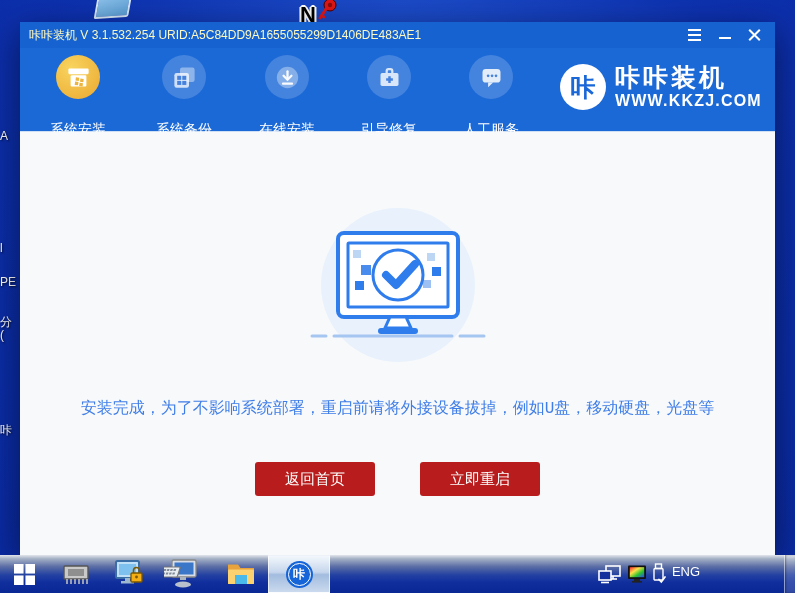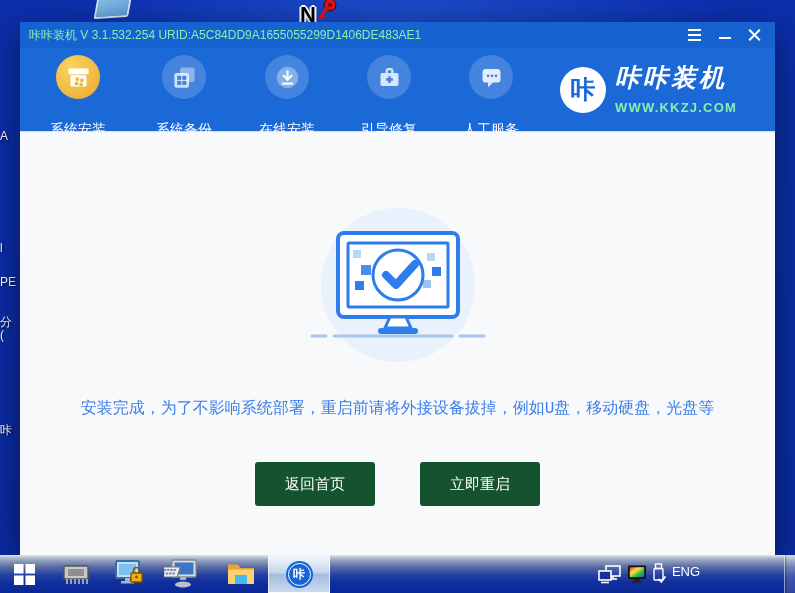--- a/index.html
+++ b/index.html
@@ -16,21 +16,21 @@
   .dicon-nkey { position:absolute; left:300px; top:-2px; width:46px; height:26px; }
   .nchar { font-weight:900; font-size:22px; color:#000;
     text-shadow:-2px 0 #fff,2px 0 #fff,0 -2px #fff,0 2px #fff,-1px -1px #fff,1px 1px #fff,-1px 1px #fff,1px -1px #fff; }
   .edge-label { position:absolute; left:0; color:#fff; font-size:12px; line-height:13px;
     width:14px; word-break:break-all; text-shadow:1px 1px 2px rgba(0,0,0,.7); }
   .el-0{top:130px;} .el-1{top:242px;} .el-2{top:276px; width:20px;} .el-3{top:316px;} .el-4{top:424px;}
 
   
   .window { position:absolute; left:20px; top:22px; width:755px; height:533px;
     box-shadow:0 10px 34px rgba(0,0,0,.5); background:#f8f9fa; }
-  .titlebar { position:relative; height:26px; background:#1562d0; color:#86efac;
+  .titlebar { position:relative; height:26px; background:#1562d0; color:#fef9c3;
     font-size:12px; display:flex; align-items:center; padding-left:9px; }
   .controls { position:absolute; right:13px; top:0; height:100%; display:flex; align-items:center; gap:15px; }
   .ctl { display:inline-flex; flex-direction:column; justify-content:center; align-items:center;
     width:15px; height:15px; cursor:pointer; }
   .menu-bars i { display:block; width:13px; height:2px; background:#fff; margin:1.5px 0; }
   .min-bar { width:12px; height:2px; background:#fff; margin-top:6px; }
   .close-x { position:relative; width:13px; height:13px; }
   .close-x::before,.close-x::after { content:""; position:absolute; left:-1px; top:5.5px;
     width:15px; height:2px; background:#fff; }
   .close-x::before{ transform:rotate(45deg);} .close-x::after{ transform:rotate(-45deg);}
@@ -41,32 +41,32 @@
   .ni-0{left:22px;} .ni-1{left:128px;} .ni-2{left:231px;} .ni-3{left:333px;} .ni-4{left:435px;}
   .nav-circle { width:44px; height:44px; border-radius:50%; margin:0 auto;
     background:rgba(255,255,255,.18); display:flex; align-items:center; justify-content:center; }
   .nav-circle svg { width:27px; height:27px; }
   .nav-item.active .nav-circle { background:radial-gradient(circle at 35% 30%, #f8d45e, #eeb33c 75%); }
   .nav-label { display:block; margin-top:22px; color:#fff; font-size:14px; }
 
   .logo { position:absolute; left:540px; top:16px; display:flex; align-items:center; gap:9px; }
   .logo-circle { width:46px; height:46px; border-radius:50%; background:#fff; color:#1a68d8;
     display:flex; align-items:center; justify-content:center; font-size:25px; font-weight:800; }
-  .logo-title { color:#fff; font-size:25px; font-weight:800; letter-spacing:3px; line-height:26px;font-style:italic; }
-  .logo-url { color:#86efac; font-size:13px; font-weight:700; letter-spacing:1.2px; margin-top:10px; }
+  .logo-title { color:#fff; font-size:25px; font-weight:800; letter-spacing:3px; line-height:26px; }
+  .logo-url { color:#ffffff; font-size:16px; font-weight:700; letter-spacing:1.2px; margin-top:2px; }
 
   
   .content { position:relative; height:422px; background:#f8f9fa;font-family:Liberation Mono, monospace; }
   .hero-circle { position:absolute; left:calc(50% - 77px); top:76px; width:154px; height:154px;
     border-radius:50%; background:#e8f1fc; }
   .hero-svg { position:absolute; left:calc(50% - 88px); top:97px; }
   .message { position:absolute; top:266px; width:100%; text-align:center;
     color:#3f7ee8; font-size:16px; }
   .btn-row { position:absolute; top:330px; width:100%; display:flex; justify-content:center; gap:45px; }
-  .btn { min-width:120px; height:44px; background:#14532d; color:#fff; border:none;
+  .btn { min-width:120px; height:34px; background:#b91c1c; color:#fff; border:none;
     border-radius:3px; font-size:15px; font-family:inherit; cursor:pointer; }
 
   
   .taskbar { position:absolute; left:0; bottom:0; width:795px; height:38px;
     background:linear-gradient(180deg,#e2e6ec 0%,#a3b0c5 10%,#5d6fa6 30%,#2442a1 52%,#102f9d 72%,#0a2894 100%); }
   .start { position:absolute; left:0; top:0; width:48px; height:38px; display:flex;
     align-items:center; justify-content:center; cursor:pointer; }
   .tb-item { position:absolute; top:0; height:38px; display:flex; align-items:center; justify-content:center; cursor:pointer; }
   .tb-chip{left:55px;width:42px;} .tb-lock{left:106px;width:46px;}
   .tb-key{left:158px;width:46px;} .tb-folder{left:218px;width:46px;}

